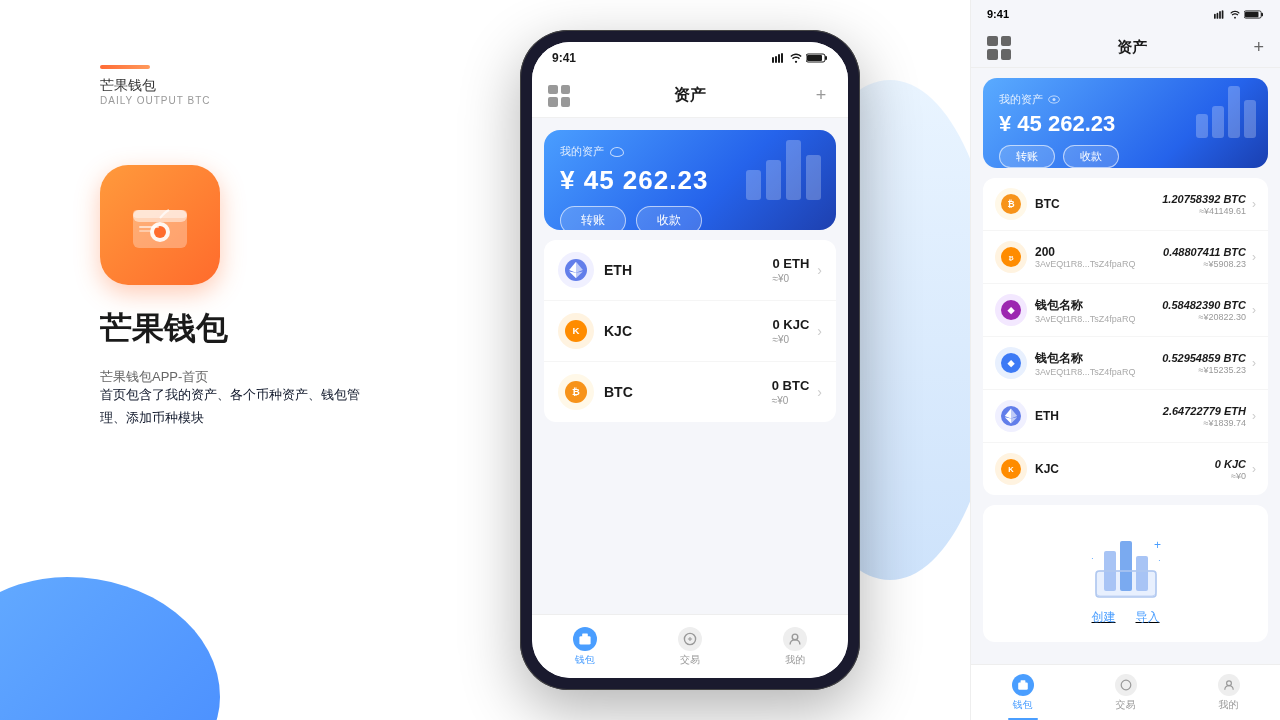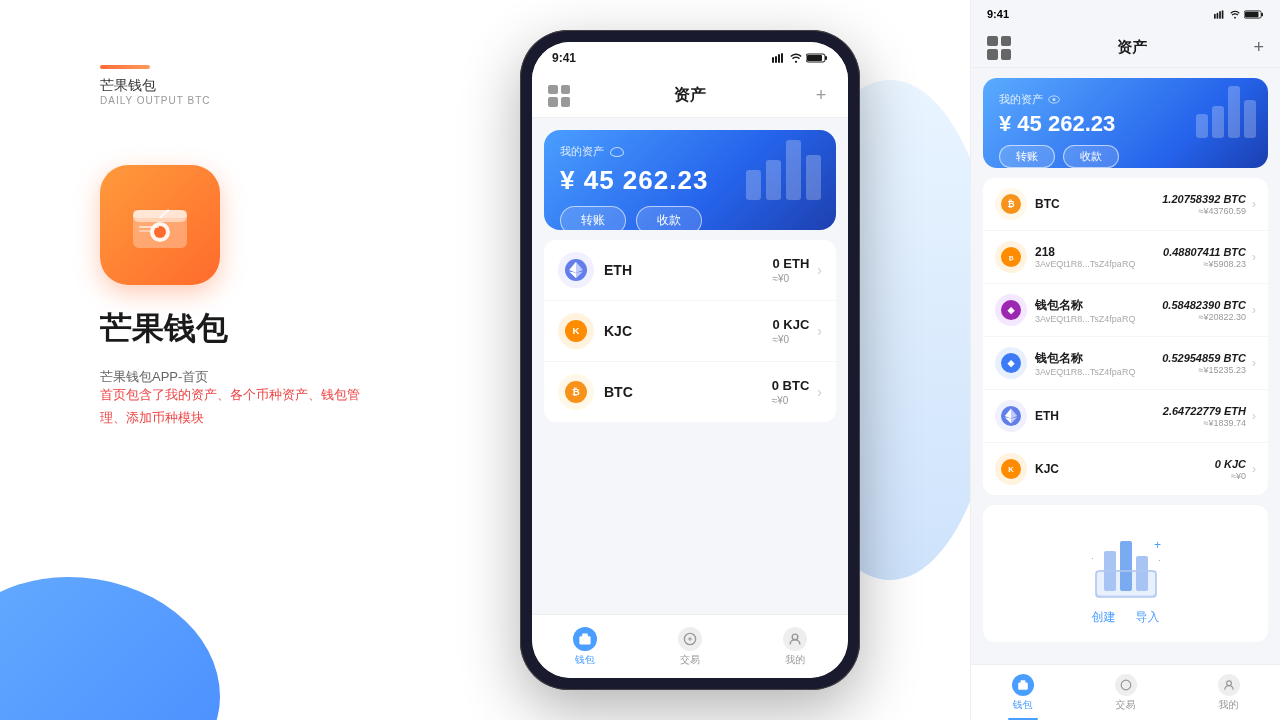--- a/index.html
+++ b/index.html
@@ -78,21 +78,21 @@
       top: 348px; left: 100px;
       font-size: 13px;
       color: #666;
       line-height: 1.8;
     }
 
     .app-desc-2 {
       position: absolute;
       top: 366px; left: 100px;
       font-size: 13px;
-      color: #ef4444;
+      color: #0f172a;
       line-height: 1.8;
     }
 
     
     .blue-blob {
       position: absolute;
       bottom: -60px; left: -60px;
       width: 280px; height: 220px;
       background: linear-gradient(135deg, #4a9eff, #2979ff);
       border-radius: 50% 60% 50% 40%;
@@ -390,21 +390,21 @@
       text-align: center;
     }
 
     .empty-eth-img {
       width: 100px; height: 80px;
       margin: 0 auto 8px;
       position: relative;
     }
 
     .empty-eth-text { font-size: 11px; color: #666; margin-bottom: 8px; }
-    .empty-eth-links { display: flex; gap: 20px; justify-content: center; }
+    .empty-eth-links { display: flex; gap: 20px; justify-content: center; text-decoration: underline; }
     .empty-eth-link { font-size: 12px; color: #4a9eff; cursor: pointer; }
 
     
     .right-bottomnav {
       position: absolute;
       bottom: 0; left: 0; right: 0;
       height: 56px;
       background: #fff;
       border-top: 1px solid #eee;
       display: flex;
@@ -704,34 +704,34 @@
         <svg width="20" height="20" viewBox="0 0 32 32">
             <circle cx="16" cy="16" r="16" fill="#F7931A"></circle>
             <text x="16" y="21" text-anchor="middle" font-size="14" font-weight="bold" fill="white">₿</text>
           </svg>
       </div>
       <div class="right-coin-main">
         <div class="right-coin-name">BTC</div>
       </div>
       <div class="right-coin-right">
         <div class="right-coin-amount">1.20758392 BTC</div>
-        <div class="right-coin-cny">≈¥43760.59</div>
+        <div class="right-coin-cny">≈¥41149.61</div>
       </div>
       <span class="right-coin-arrow">›</span>
     </div>
 
     <div class="right-coin-item">
       <div class="right-coin-icon" style="background:#fff3e0;">
         <svg width="20" height="20" viewBox="0 0 32 32">
             <circle cx="16" cy="16" r="16" fill="#FF8C00"></circle>
             <text x="16" y="21" text-anchor="middle" font-size="10" font-weight="bold" fill="white">₿</text>
           </svg>
       </div>
       <div class="right-coin-main">
-        <div class="right-coin-name">218</div>
+        <div class="right-coin-name">200</div>
         <div class="right-coin-addr">3AvEQt1R8...TsZ4fpaRQ</div>
       </div>
       <div class="right-coin-right">
         <div class="right-coin-amount">0.48807411 BTC</div>
         <div class="right-coin-cny">≈¥5908.23</div>
       </div>
       <span class="right-coin-arrow">›</span>
     </div>
 
     <div class="right-coin-item">

